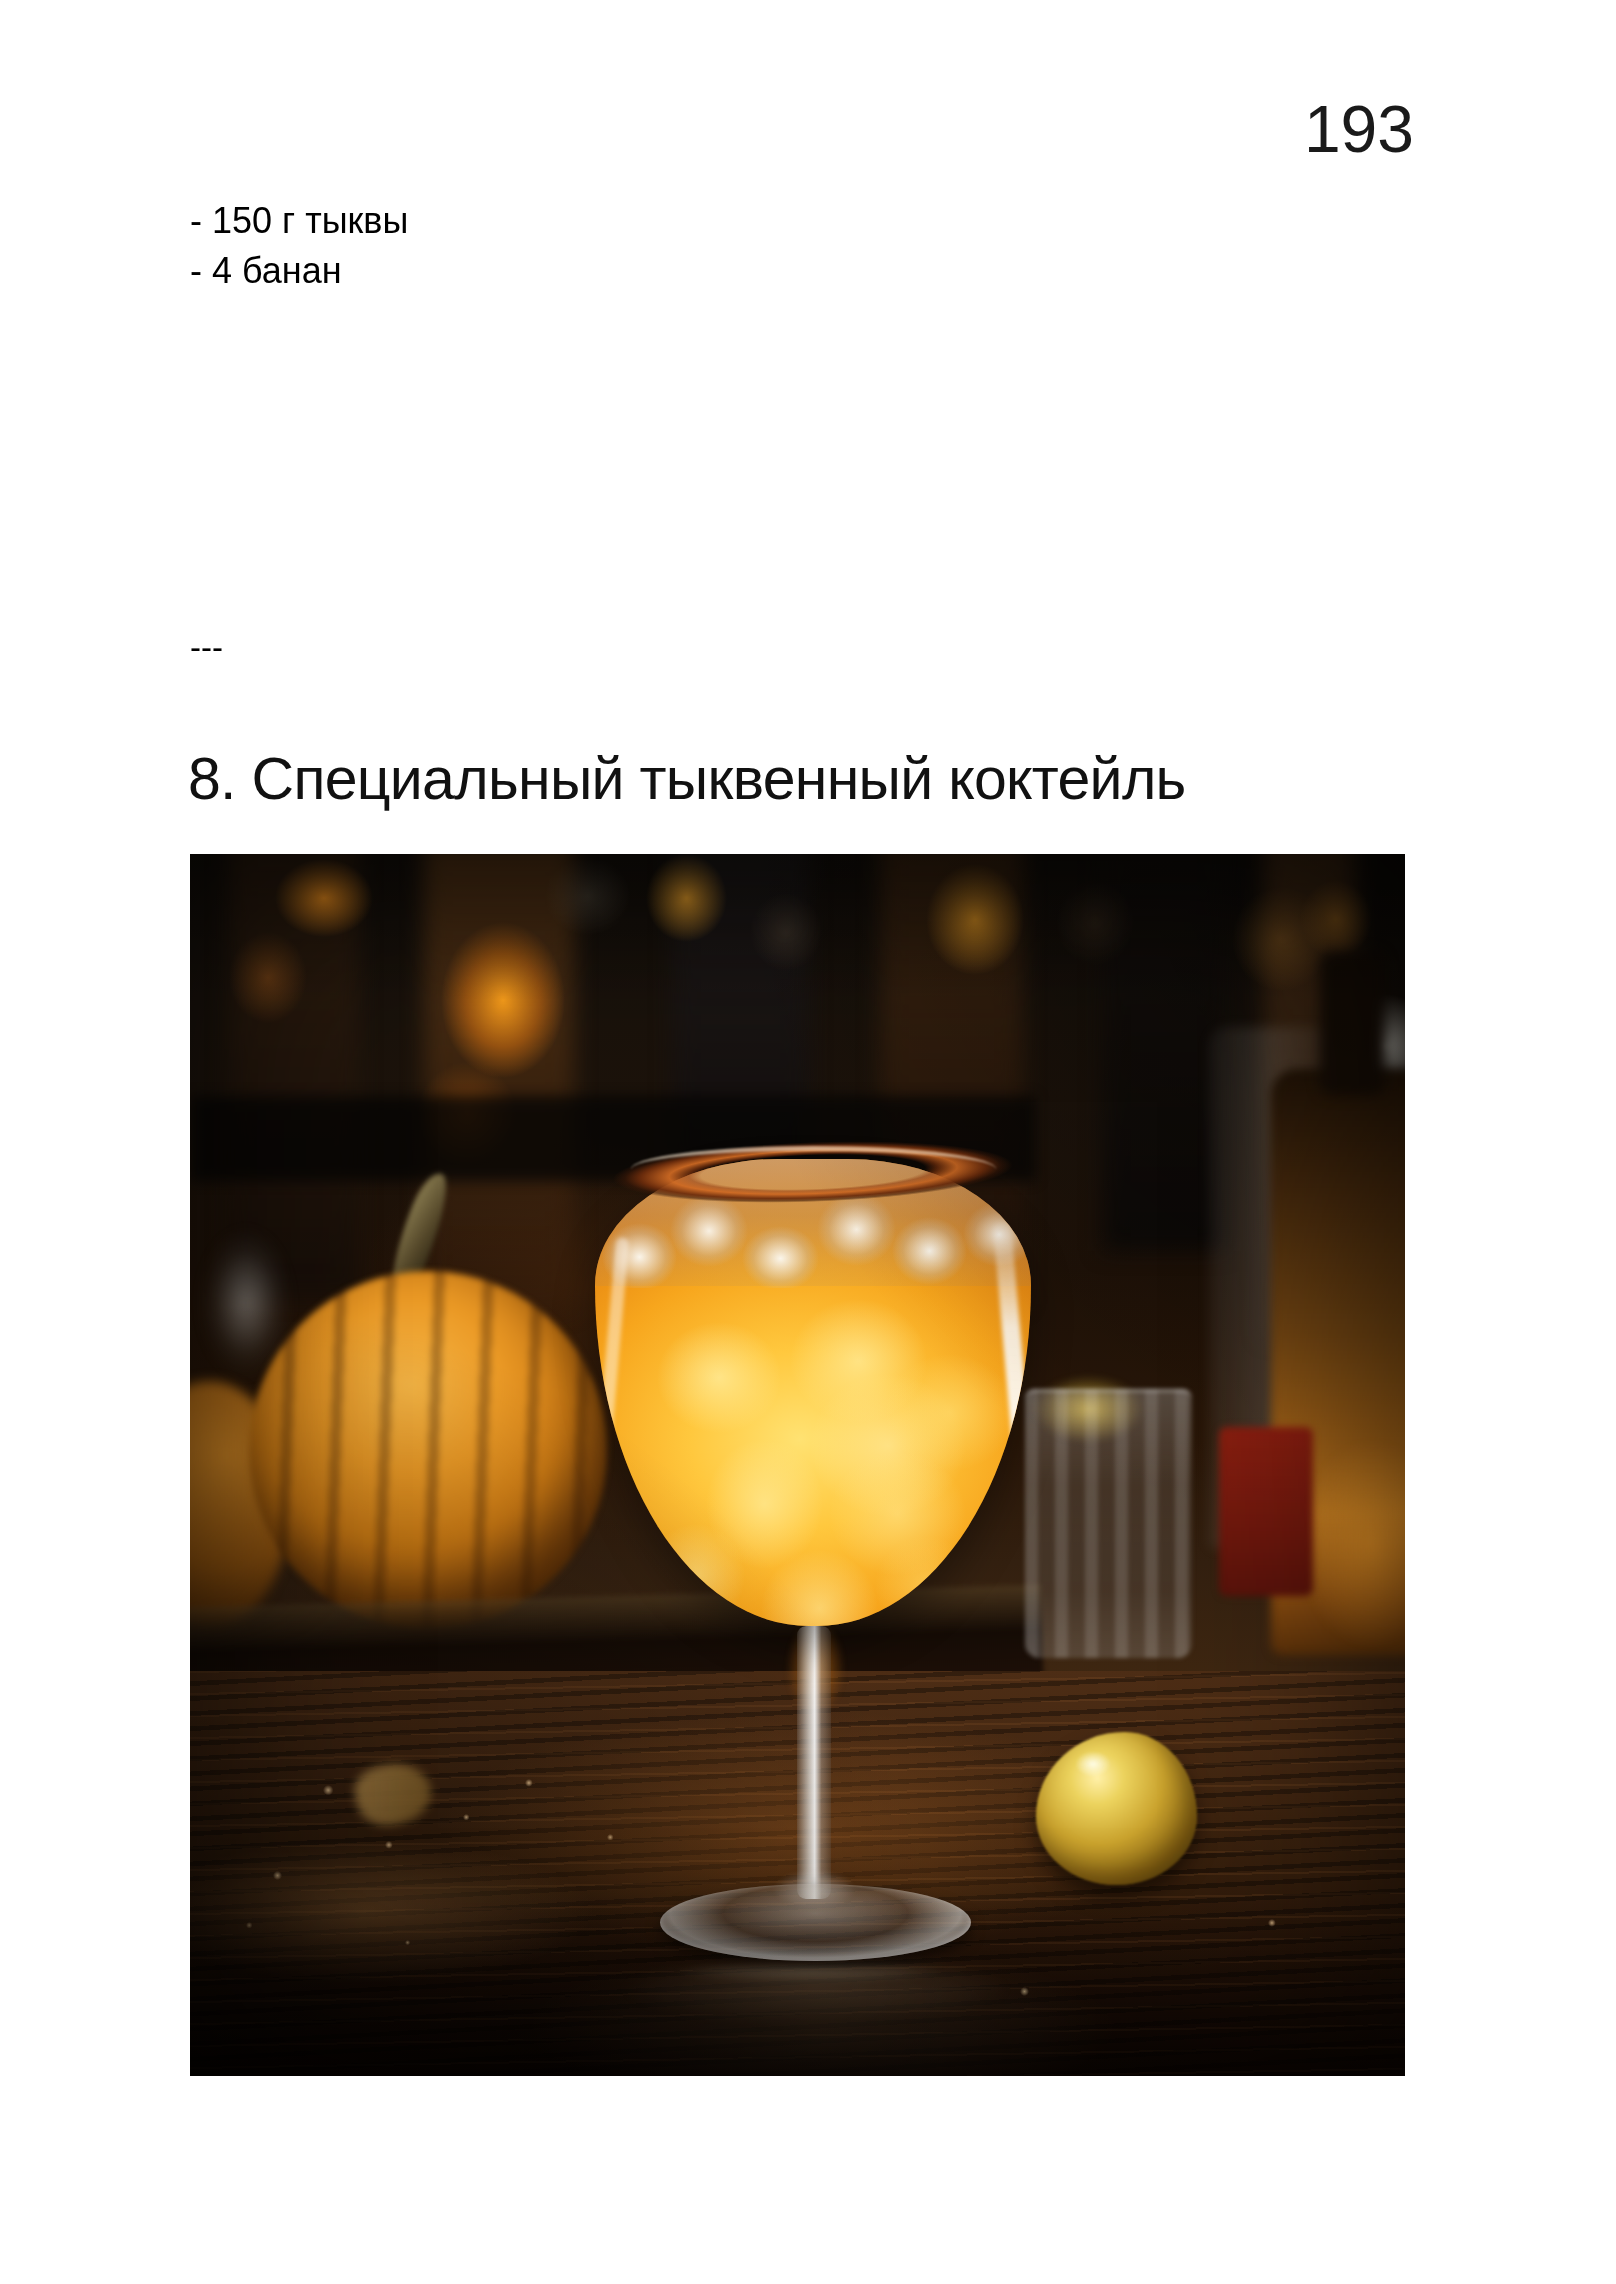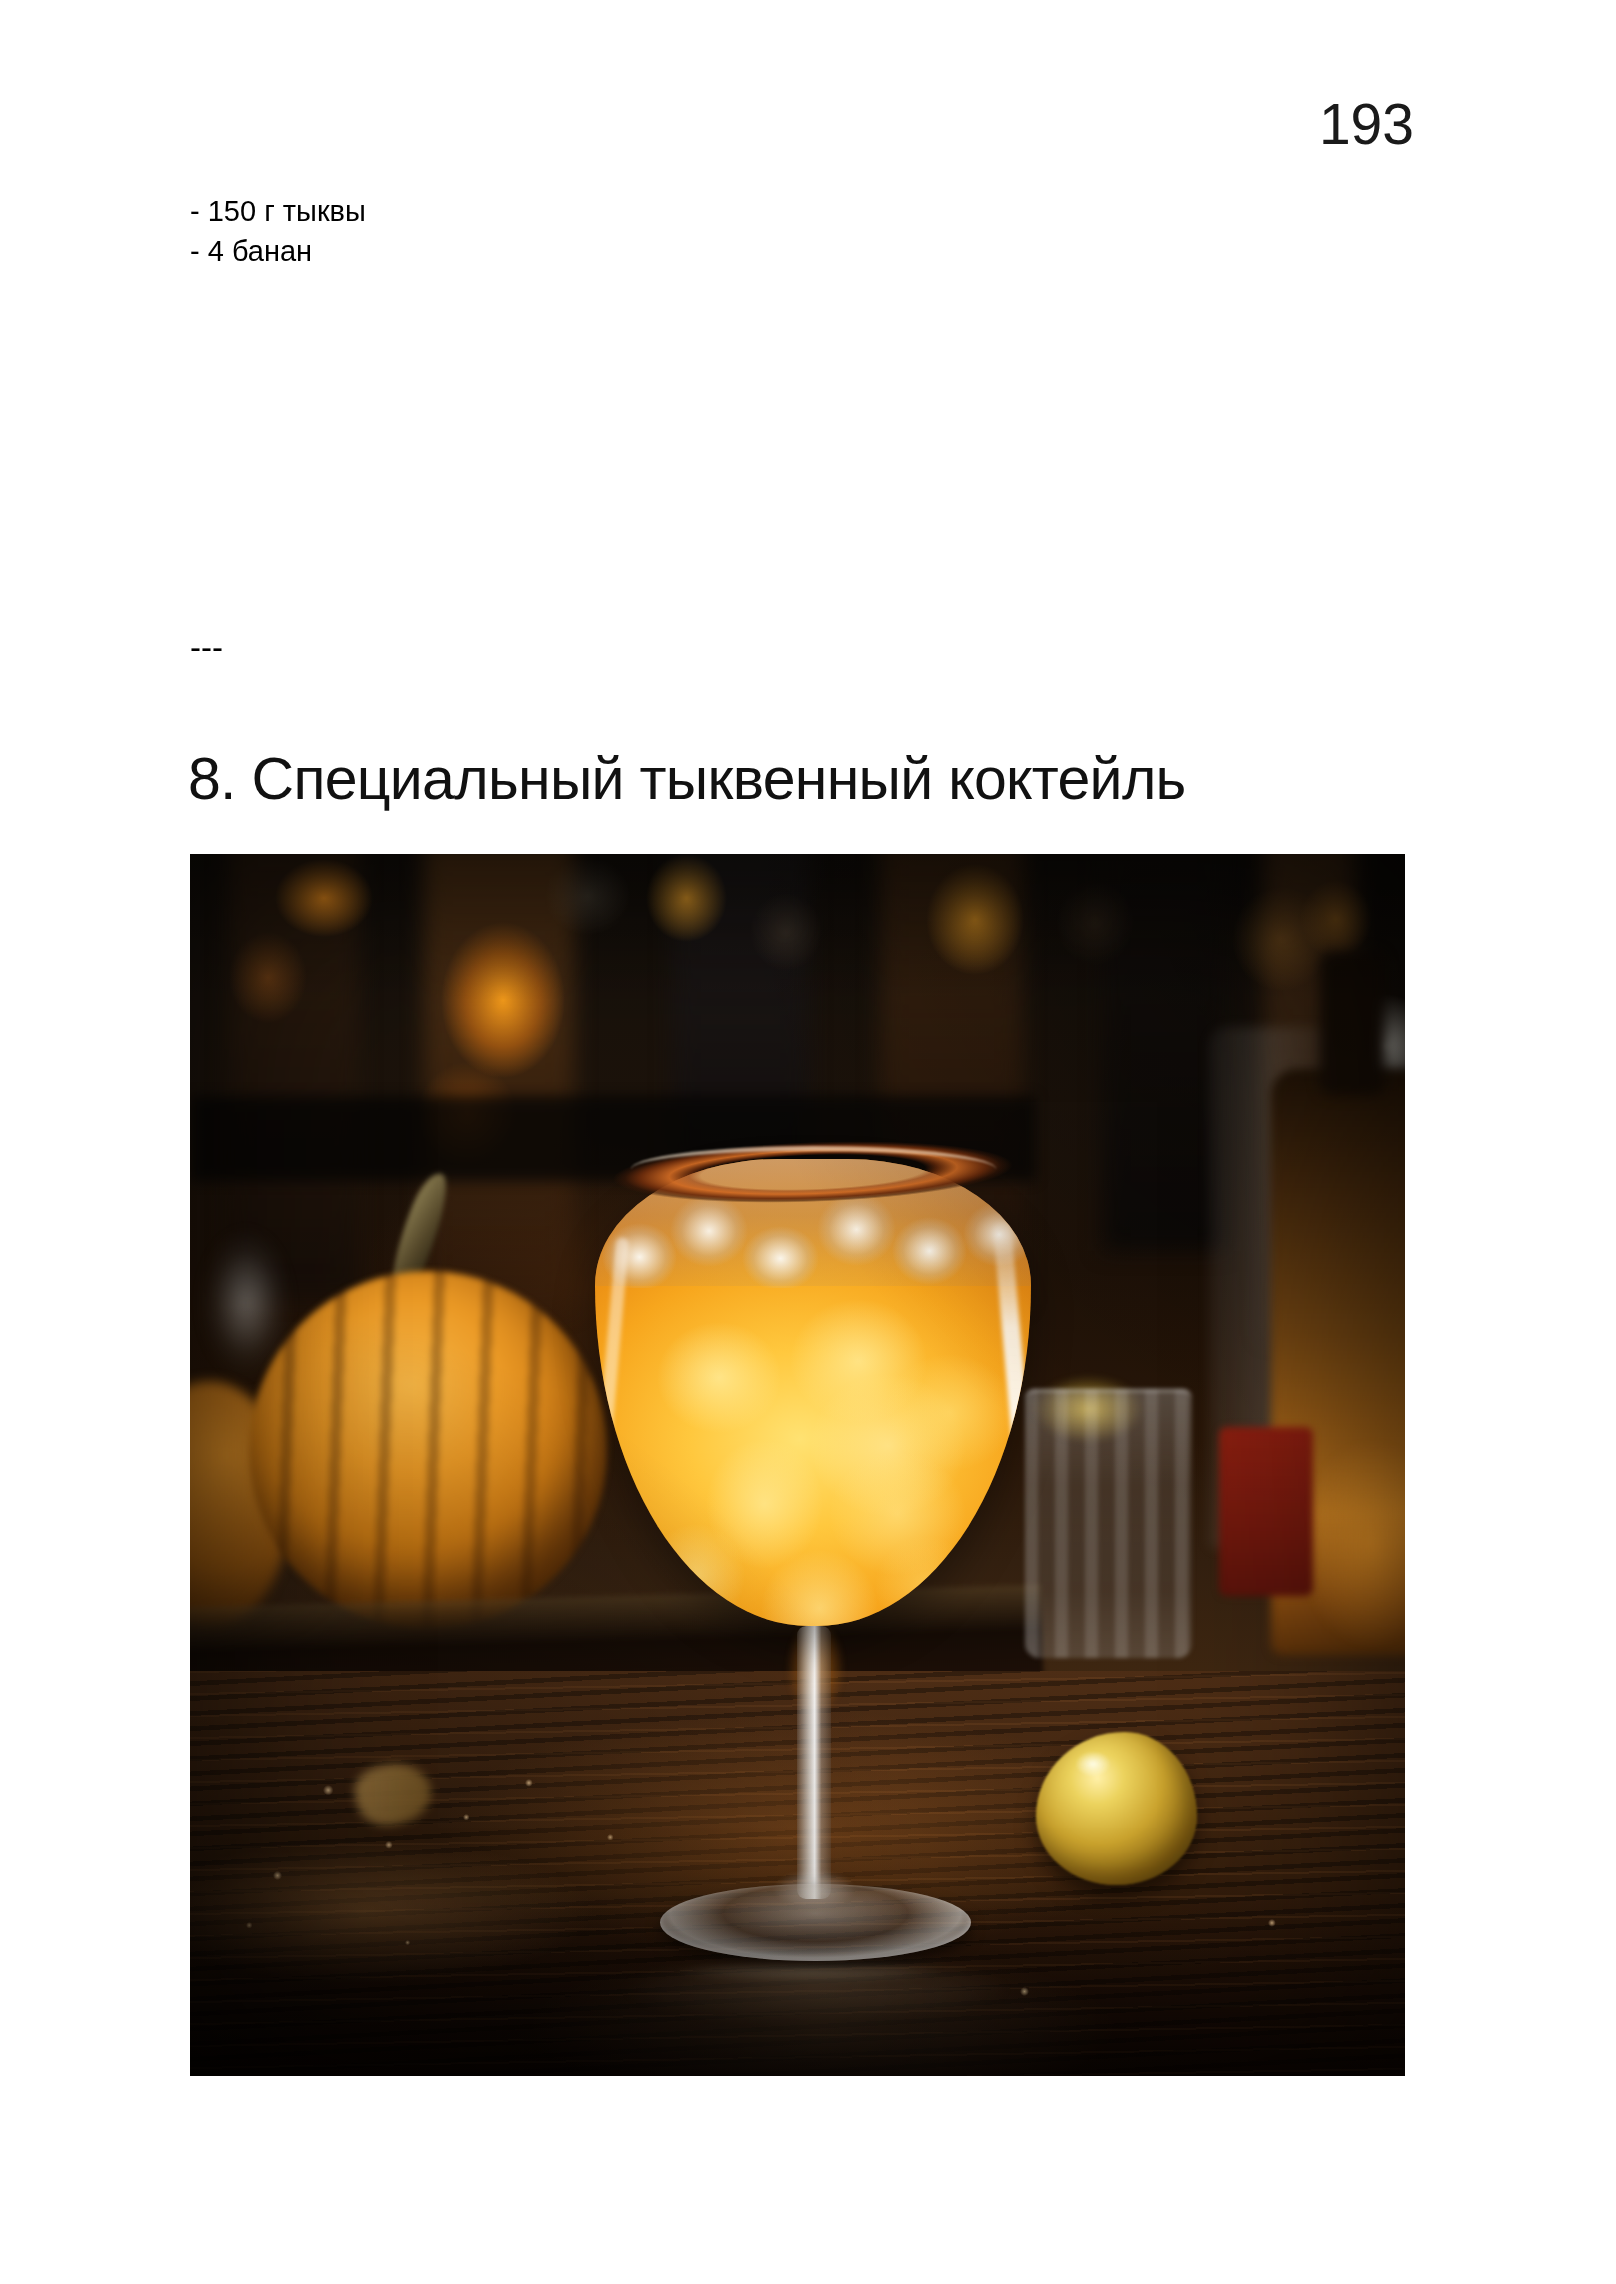--- a/index.html
+++ b/index.html
@@ -2,23 +2,23 @@
 <html style="font-size:10.4px"><head>
 <meta charset="utf-8">
 <style>
   html,body{margin:0;padding:0;background:#888;}
   .page{
     position:relative; width:1617px; height:2284px; background:#ffffff;
     font-family:"Liberation Sans", sans-serif; color:#000; overflow:hidden;
   }
   .page-number{
     position:absolute; top:96px; right:203px;
-    font-size:57px; line-height:1; color:#1a1a1a;
-  }
-  .textline{font-size:29px; line-height:40px; white-space:pre;}
+    font-size:66px; line-height:1; color:#1a1a1a;
+  }
+  .textline{font-size:36px; line-height:40px; white-space:pre;margin-top:10px;}
   .ingredients{position:absolute; left:190px; top:191px;}
   .preparation{position:absolute; left:190px; top:393px;}
   .separator{position:absolute; left:190px; top:628px; font-size:33px; line-height:40px;}
   .heading{
     position:absolute; left:188px; top:746px; margin:0;
     font-size:59px; font-weight:400; line-height:1.15; color:#111; letter-spacing:-0.7px;
   }
   
   .photo{
     position:absolute; left:190px; top:854px; width:1215px; height:1222px;

